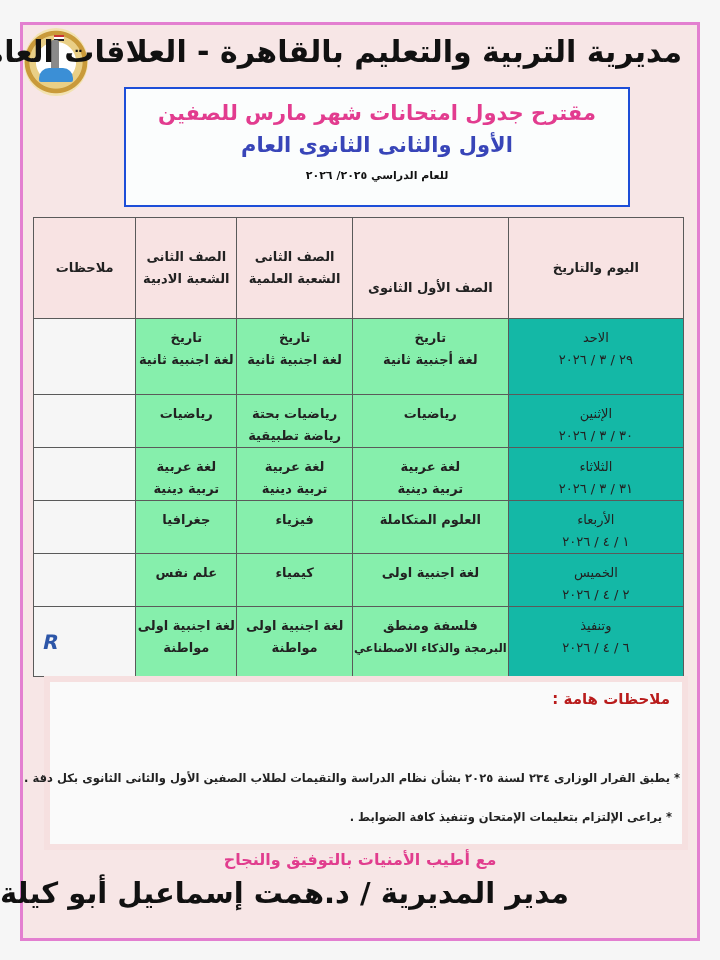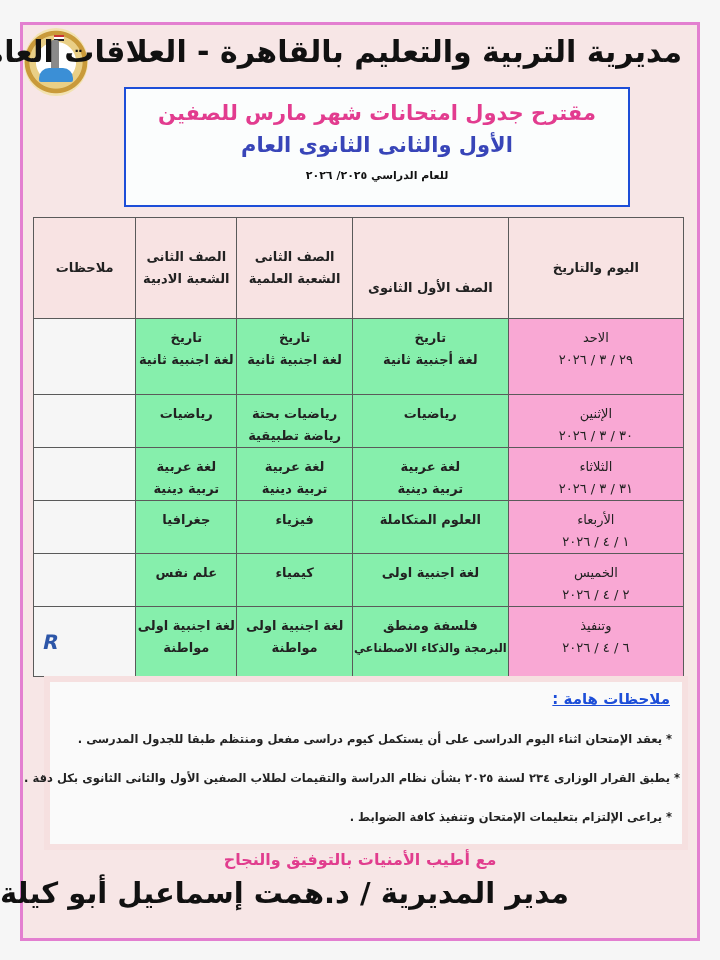--- a/index.html
+++ b/index.html
@@ -37,21 +37,21 @@
   table.schedule {
     position: absolute; left: 33px; top: 217px; width: 651px; height: 452px;
     border-collapse: collapse; direction: rtl;
     font-size: 13px; color: #222;
   }
   table.schedule td, table.schedule th {
     border: 1.5px solid #5a5a5a; text-align: center; vertical-align: top;
     padding-top: 8px; line-height: 22px; font-weight: normal;
   }
   table.schedule th { background: #f8e3e3; vertical-align: middle; padding-top: 0; height: 101px; font-weight: bold; font-size: 13px; }
-  table.schedule td.day { background: #f9a8d4; }
+  table.schedule td.day { background: #14b8a6; }
   table.schedule td.cell { background: #86efac; font-weight: bold; }
   table.schedule td.notes-col { background: #f6f6f6; position: relative; }
   .col-day { width: 144px; }
   .col-g1 { width: 128px; }
   .col-sci { width: 95px; }
   .col-lit { width: 83px; }
   .col-notes { width: 84px; }
   .th-g1 { padding-top: 40px !important; }
 
   .rp-icon {
@@ -60,21 +60,21 @@
     transform: skewX(-12deg);
   }
 
   .notes-box {
     position: absolute; left: 50px; top: 682px; width: 632px; height: 162px;
     background: #fafafa;
     box-shadow: 0 0 0 6px #f6e0e0;
   }
   .notes-title {
     position: absolute; right: 12px; top: 8px; font-weight: bold; font-size: 15px;
-    text-decoration: underline; color: #1d4ed8; margin-left: 20px;
+    color: #b91c1c; margin-left: 20px;
   }
   .note {
     position: absolute; right: 10px; font-size: 11.5px; font-weight: bold; color: #222; white-space: nowrap;
   }
   .note.n1 { top: 50px; }
   .note.n2 { top: 89px; right: 2px; }
   .note.n3 { top: 128px; }
 
   .wishes {
     position: absolute; left: 0; width: 720px; top: 850px; text-align: center;
@@ -238,19 +238,18 @@
         </td>
     <td class="notes-col">
       <span class="rp-icon">R</span>
     </td>
   </tr>
 </tbody>
   </table>
 
 <div class="notes-box">
   <div class="notes-title">ملاحظات هامة :</div>
-  <div class="note n1">* يعقد الإمتحان اثناء اليوم الدراسى على أن يستكمل كيوم دراسى مفعل ومنتظم طبقا للجدول المدرسى .</div>
   <div class="note n2">* يطبق القرار الوزارى ٢٣٤ لسنة ٢٠٢٥ بشأن نظام الدراسة والتقيمات لطلاب الصفين الأول والثانى الثانوى بكل دقة .</div>
   <div class="note n3">* يراعى الإلتزام بتعليمات الإمتحان وتنفيذ كافة الضوابط .</div>
 </div>
 
 <div class="wishes">مع أطيب الأمنيات بالتوفيق والنجاح</div>
 <div class="signature">مدير المديرية / د.همت إسماعيل أبو كيلة</div>
 
 </body></html>

